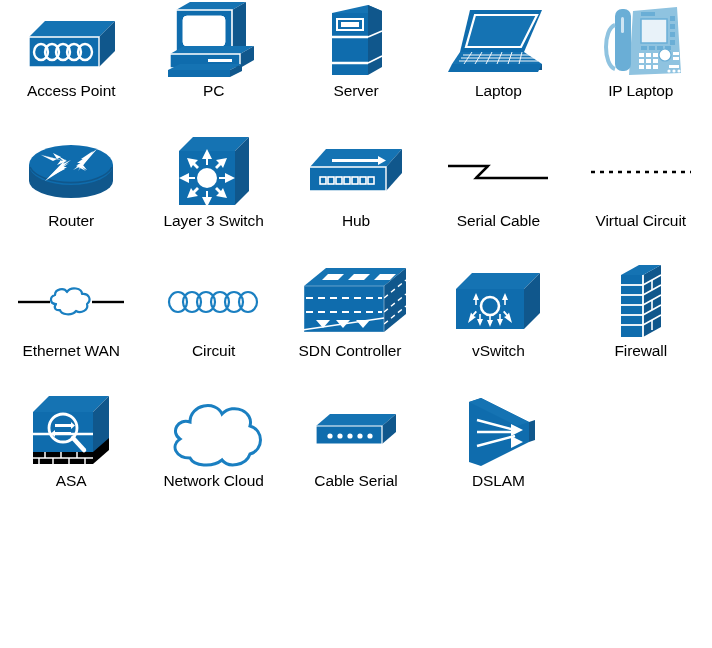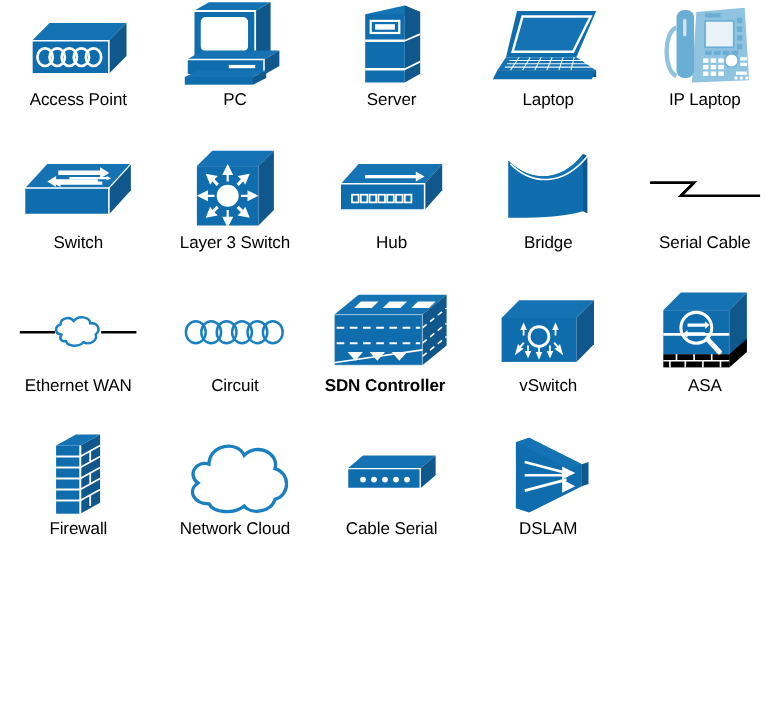--- a/index.html
+++ b/index.html
@@ -46,21 +46,20 @@
     color: #000000;
     text-align: center;
     line-height: 1.1;
     white-space: nowrap;
     letter-spacing: -0.1px;
   }
   
   .legend-cell.wide-label .legend-label {
     position: relative;
     left: -6px;
-    font-weight: bold;
   }
 </style>
 </head>
 <body>
 
 <div id="legend-grid">
 
   <div class="legend-cell">
     <div class="icon-box">
       <svg width="104" height="62" viewBox="0 0 104 62">
@@ -200,43 +199,47 @@
 
         <rect x="16" y="6" width="16" height="62" rx="7" fill="#6aaed6"></rect>
         <rect x="22" y="14" width="3" height="16" rx="1.5" fill="#cfe5f3"></rect>
 
         <path d="M16,22 C4,26 4,62 16,66" fill="none" stroke="#8fc3e0" stroke-width="4"></path>
       </svg>
     </div>
     <div class="legend-label">IP Laptop</div>
   </div>
 
-
-  <div class="legend-cell">
-    <div class="icon-box">
-      <svg width="104" height="62" viewBox="0 0 104 62">
-        <polygon points="4,30 24,8 100,8 80,30" fill="#1573b3"></polygon>
-        <polygon points="80,30 100,8 100,32 80,54" fill="#10578c"></polygon>
-        <rect x="4" y="30" width="76" height="24" fill="#0f6cad"></rect>
-        <polyline points="4,30 80,30 80,54 4,54" fill="none" stroke="#ffffff" stroke-width="1.4"></polyline>
-        <line x1="80" y1="30" x2="100" y2="8" stroke="#ffffff" stroke-width="1.2"></line>
-
-        <g fill="#ffffff">
-          <polygon points="36,15 74,15 74,13 80,16.5 74,20 74,18 36,18"></polygon>
-          <polygon points="74,24 36,24 36,22 30,25.5 36,29 36,27 74,27"></polygon>
-          <polygon points="44,20 78,20 78,19 82,21 78,23 78,22 44,22"></polygon>
-        </g>
-        <g fill="#ffffff">
-          <path d="M34,14 L72,14 L72,11 L80,16 L72,21 L72,18 L34,18 Z"></path>
-          <path d="M70,22 L32,22 L32,19 L24,24 L32,29 L32,26 L70,26 Z"></path>
-        </g>
-      </svg>
-    </div>
-    <div class="legend-label">Switch</div>
-  </div>
+  <div class="legend-cell">
+    <div class="icon-box">
+      <svg width="96" height="66" viewBox="0 0 96 66">
+        <path d="M6,26 L6,42 A42,17 0 0 0 90,42 L90,26 Z" fill="#10578c"></path>
+        <ellipse cx="48" cy="26" rx="42" ry="20" fill="#0f6cad"></ellipse>
+        <path d="M7,28 A42,20 0 0 0 89,28" fill="none" stroke="#10578c" stroke-width="1.6"></path>
+        <g fill="#ffffff" stroke="none">
+
+          <polygon points="18,16 34,20 30,14 38,18 30,22 34,24"></polygon>
+
+          <polygon points="78,20 60,26 64,21 54,26 64,31 60,26"></polygon>
+
+          <polygon points="70,12 58,20 62,20 55,26 61,23 59,27"></polygon>
+
+          <polygon points="26,38 42,30 38,30 46,24 40,27 42,23"></polygon>
+        </g>
+        <g fill="#ffffff">
+          <path d="M16,15 L40,22 L35,17 L44,22 L34,26 L38,21 Z"></path>
+          <path d="M84,21 L58,27 L63,22 L53,27 L63,32 L58,27 Z"></path>
+          <path d="M74,10 L54,24 L59,24 L50,31 L58,27 L55,32 Z"></path>
+          <path d="M22,42 L44,28 L39,28 L48,21 L40,25 L43,20 Z"></path>
+        </g>
+      </svg>
+    </div>
+    <div class="legend-label">Router</div>
+  </div>
+
 
   <div class="legend-cell">
     <div class="icon-box">
       <svg width="78" height="74" viewBox="0 0 78 74">
         <polygon points="4,16 18,2 74,2 60,16" fill="#1573b3"></polygon>
         <polygon points="60,16 74,2 74,56 60,70" fill="#10578c"></polygon>
         <rect x="4" y="16" width="56" height="54" fill="#0f6cad"></rect>
         <circle cx="32" cy="43" r="10" fill="#ffffff"></circle>
         <g fill="#ffffff">
 
@@ -269,43 +272,40 @@
           <rect x="40" y="34" width="6" height="7"></rect>
           <rect x="48" y="34" width="6" height="7"></rect>
           <rect x="56" y="34" width="6" height="7"></rect>
           <rect x="64" y="34" width="6" height="7"></rect>
         </g>
       </svg>
     </div>
     <div class="legend-label">Hub</div>
   </div>
 
-  <div class="legend-cell">
-    <div class="icon-box">
-      <svg width="80" height="72" viewBox="0 0 80 72">
-        <path d="M4,10 C24,30 52,30 72,4 L72,56 C52,62 24,62 4,62 Z" fill="#0f6cad"></path>
-        <path d="M4,10 C24,30 52,30 72,4 L76,6 C56,34 24,34 6,13 Z" fill="#1573b3"></path>
-        <path d="M72,4 L76,6 L76,58 L72,56 Z" fill="#10578c"></path>
-        <path d="M6,13 C26,33 54,33 76,6" fill="none" stroke="#ffffff" stroke-width="1.4"></path>
-      </svg>
-    </div>
-    <div class="legend-label">Bridge</div>
-  </div>
 
 
   <div class="legend-cell">
     <div class="icon-box">
       <svg width="108" height="28" viewBox="0 0 108 28">
         <polyline points="4,8 44,8 32,20 72,20 104,20" fill="none" stroke="#000000" stroke-width="2.4" stroke-linejoin="miter"></polyline>
         <line x1="44" y1="8" x2="32" y2="20" stroke="#000000" stroke-width="2.4"></line>
       </svg>
     </div>
     <div class="legend-label">Serial Cable</div>
   </div>
 
+  <div class="legend-cell">
+    <div class="icon-box">
+      <svg width="108" height="20" viewBox="0 0 108 20">
+        <line x1="4" y1="10" x2="104" y2="10" stroke="#000000" stroke-width="2.6" stroke-dasharray="4 5"></line>
+      </svg>
+    </div>
+    <div class="legend-label">Virtual Circuit</div>
+  </div>
 
   <div class="legend-cell">
     <div class="icon-box">
       <svg width="110" height="36" viewBox="0 0 110 36">
         <line x1="2" y1="18" x2="34" y2="18" stroke="#000000" stroke-width="2.4"></line>
         <line x1="76" y1="18" x2="108" y2="18" stroke="#000000" stroke-width="2.4"></line>
         <path d="M40,20 C34,20 33,13 39,11 C39,5 48,3 51,8 C55,2 66,4 66,10 C73,9 76,16 71,20 C73,26 65,30 60,27 C56,32 45,31 44,26 C40,27 37,24 40,20 Z" fill="#ffffff" stroke="#1a7fc1" stroke-width="2.2" stroke-linejoin="round"></path>
       </svg>
     </div>
     <div class="legend-label">Ethernet WAN</div>
@@ -377,20 +377,52 @@
           <polygon points="16,54 24,48 21.6,47 25,43 23.6,41.8 20.4,45.6 19,43.4"></polygon>
           <polygon points="60,54 52,48 54.4,47 51,43 52.4,41.8 55.6,45.6 57,43.4"></polygon>
           <polygon points="28,57 31,50 28.8,50 28.8,45 27.2,45 27.2,50 25,50"></polygon>
           <polygon points="48,57 51,50 48.8,50 48.8,45 47.2,45 47.2,50 45,50"></polygon>
         </g>
       </svg>
     </div>
     <div class="legend-label">vSwitch</div>
   </div>
 
+
+  <div class="legend-cell">
+    <div class="icon-box">
+      <svg width="56" height="78" viewBox="0 0 56 78">
+
+        <rect x="8" y="12" width="22" height="62" fill="#0f6cad"></rect>
+
+        <polygon points="30,12 48,2 48,64 30,74" fill="#10578c"></polygon>
+        <polygon points="8,12 26,2 48,2 30,12" fill="#1573b3"></polygon>
+
+        <g stroke="#ffffff" stroke-width="1.8">
+          <line x1="8" y1="22" x2="30" y2="22"></line>
+          <line x1="8" y1="32" x2="30" y2="32"></line>
+          <line x1="8" y1="42" x2="30" y2="42"></line>
+          <line x1="8" y1="52" x2="30" y2="52"></line>
+          <line x1="8" y1="62" x2="30" y2="62"></line>
+          <line x1="30" y1="12" x2="30" y2="74"></line>
+        </g>
+        <g stroke="#ffffff" stroke-width="1.6">
+          <line x1="30" y1="22" x2="48" y2="12"></line>
+          <line x1="30" y1="32" x2="48" y2="22"></line>
+          <line x1="30" y1="42" x2="48" y2="32"></line>
+          <line x1="30" y1="52" x2="48" y2="42"></line>
+          <line x1="30" y1="62" x2="48" y2="52"></line>
+          <line x1="39" y1="17" x2="39" y2="27"></line>
+          <line x1="39" y1="37" x2="39" y2="47"></line>
+          <line x1="39" y1="57" x2="39" y2="67"></line>
+        </g>
+      </svg>
+    </div>
+    <div class="legend-label">Firewall</div>
+  </div>
 
   <div class="legend-cell">
     <div class="icon-box">
       <svg width="84" height="76" viewBox="0 0 84 76">
         <polygon points="4,18 20,2 80,2 64,18" fill="#1573b3"></polygon>
         <polygon points="64,18 80,2 80,52 64,68" fill="#10578c"></polygon>
         <rect x="4" y="18" width="60" height="40" fill="#0f6cad"></rect>
 
         <rect x="4" y="58" width="60" height="12" fill="#000000"></rect>
         <polygon points="64,58 80,44 80,56 64,70" fill="#000000"></polygon>
@@ -413,52 +445,20 @@
           <path d="M42,38 L26,38 L26,36 L22,39.5 L26,43 L26,41 L42,41 Z"></path>
         </g>
         <line x1="44" y1="44" x2="55" y2="56" stroke="#ffffff" stroke-width="4.5" stroke-linecap="round"></line>
       </svg>
     </div>
     <div class="legend-label">ASA</div>
   </div>
 
   <div class="legend-cell">
     <div class="icon-box">
-      <svg width="56" height="78" viewBox="0 0 56 78">
-
-        <rect x="8" y="12" width="22" height="62" fill="#0f6cad"></rect>
-
-        <polygon points="30,12 48,2 48,64 30,74" fill="#10578c"></polygon>
-        <polygon points="8,12 26,2 48,2 30,12" fill="#1573b3"></polygon>
-
-        <g stroke="#ffffff" stroke-width="1.8">
-          <line x1="8" y1="22" x2="30" y2="22"></line>
-          <line x1="8" y1="32" x2="30" y2="32"></line>
-          <line x1="8" y1="42" x2="30" y2="42"></line>
-          <line x1="8" y1="52" x2="30" y2="52"></line>
-          <line x1="8" y1="62" x2="30" y2="62"></line>
-          <line x1="30" y1="12" x2="30" y2="74"></line>
-        </g>
-        <g stroke="#ffffff" stroke-width="1.6">
-          <line x1="30" y1="22" x2="48" y2="12"></line>
-          <line x1="30" y1="32" x2="48" y2="22"></line>
-          <line x1="30" y1="42" x2="48" y2="32"></line>
-          <line x1="30" y1="52" x2="48" y2="42"></line>
-          <line x1="30" y1="62" x2="48" y2="52"></line>
-          <line x1="39" y1="17" x2="39" y2="27"></line>
-          <line x1="39" y1="37" x2="39" y2="47"></line>
-          <line x1="39" y1="57" x2="39" y2="67"></line>
-        </g>
-      </svg>
-    </div>
-    <div class="legend-label">Firewall</div>
-  </div>
-
-  <div class="legend-cell">
-    <div class="icon-box">
       <svg width="108" height="80" viewBox="0 0 108 80">
         <path d="M30,66 C16,66 10,54 20,47 C10,40 18,26 30,30 C30,12 56,8 62,22 C74,10 94,20 90,34 C104,38 104,58 90,62 C86,74 68,76 62,68 C52,76 34,74 30,66 Z" fill="#ffffff" stroke="#1a7fc1" stroke-width="3"></path>
       </svg>
     </div>
     <div class="legend-label">Network Cloud</div>
   </div>
 
   <div class="legend-cell">
     <div class="icon-box">
       <svg width="92" height="48" viewBox="0 0 92 48">

